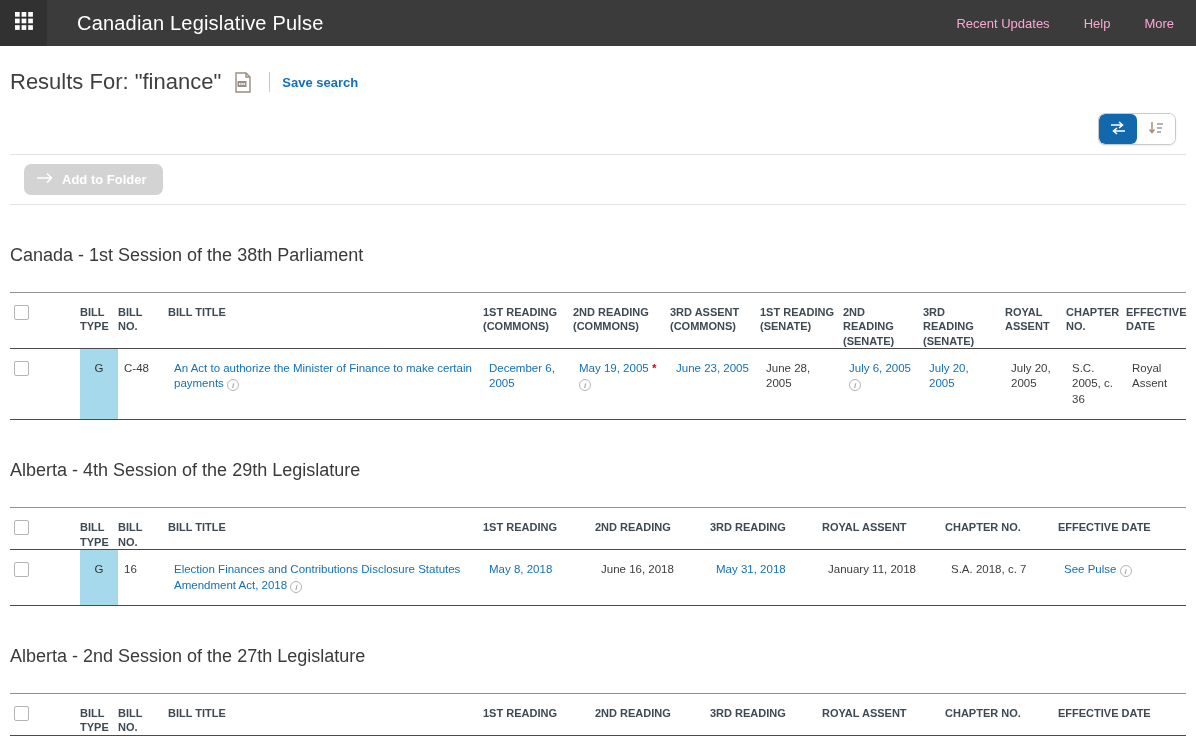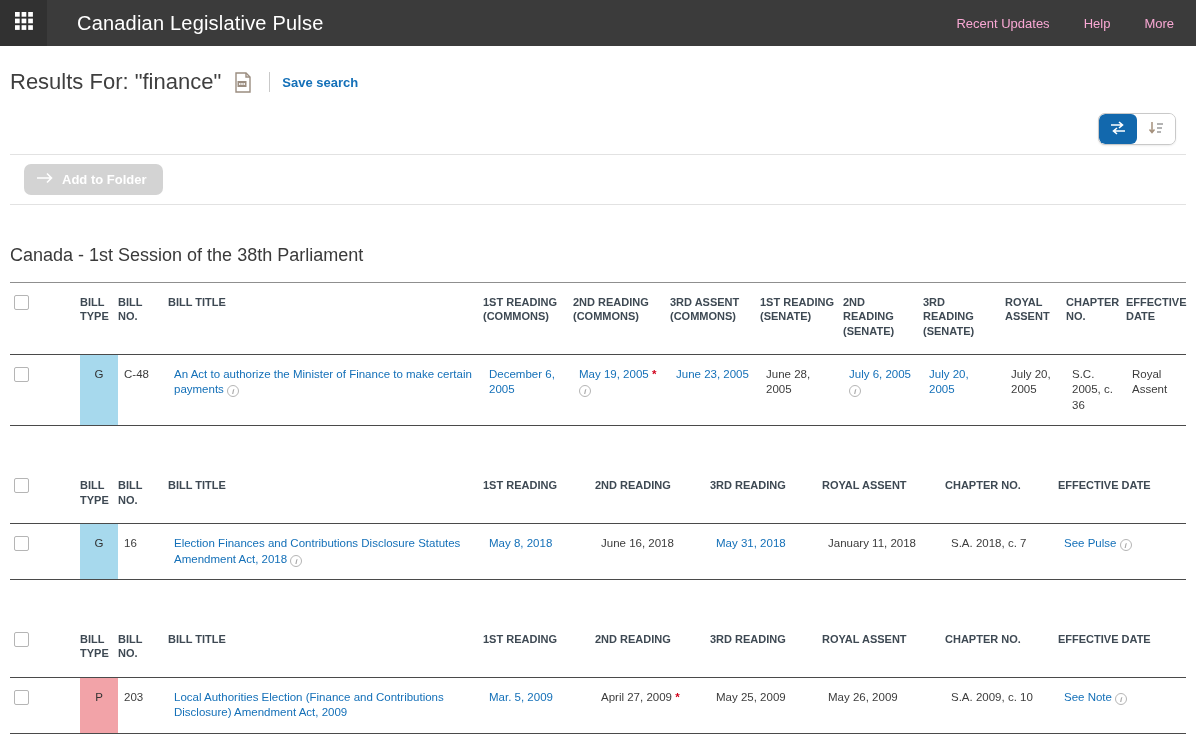--- a/index.html
+++ b/index.html
@@ -28,24 +28,24 @@
   .toggle-btn { width:38px; height:30px; display:flex; align-items:center; justify-content:center; cursor:pointer; background:#fff; border:none; }
   .toggle-btn.active { background:#1268ad; border-radius:6px; }
 
   .toolbar { margin-top:9px; border-top:1px solid #e2e2e2; border-bottom:1px solid #e2e2e2; padding:9px 14px; }
   .add-folder-btn { background:#d3d3d3; color:#fff; border:none; border-radius:7px; font-size:13px; font-weight:700;
     padding:8px 16px 8px 12px; display:inline-flex; align-items:center; gap:8px; cursor:default;
     font-family:"Liberation Sans","DejaVu Sans",sans-serif; }
 
   
   .result-section { margin-top:40px; }
-  .section-title { font-size:18px; font-weight:400; color:#3a3a3a; padding-bottom:16px; border-bottom:1px solid #8f8f8f; }
+  .section-title { font-size:18px; font-weight:400; color:#3a3a3a; padding-bottom:26px; border-bottom:1px solid #8f8f8f; }
   .bills-table { width:1176px; border-collapse:collapse; table-layout:fixed; }
   .bills-table thead th { text-align:left; font-size:11px; font-weight:700; color:#3e4953; line-height:1.3;
-    padding:12px 8px 16px 0; vertical-align:top; border-bottom:1px solid #4a4a4a; }
+    padding:12px 8px 0 0; vertical-align:top; border-bottom:1px solid #4a4a4a; }
   .bills-table tbody td { font-size:11.5px; line-height:1.35; padding:12px 8px 12px 6px; vertical-align:top; }
   .bills-table tbody tr { border-bottom:1px solid #d9d9d9; }
   .bills-table tbody tr:last-child { border-bottom:1px solid #4a4a4a; }
   .check-cell { padding-left:4px !important; }
   .checkbox { display:inline-block; width:15px; height:15px; border:1px solid #b5b5b5; border-radius:2px; background:#fff; cursor:pointer; }
   .bill-type-cell { text-align:center; padding:12px 0 !important; font-size:11.5px; color:#333; }
   .cell-link { color:#1470b8; text-decoration:none; cursor:pointer; }
   .cell-text { color:#3c3c3c; }
   .asterisk { color:#d0021b; font-weight:700; }
   .info-icon { display:inline-block; width:12px; height:12px; border:1px solid #b5b5b5; border-radius:50%;
@@ -180,20 +180,21 @@
               <td class="data-cell"><a class="cell-link">July 6, 2005</a> <span class="info-icon">i</span></td>
               <td class="data-cell"><a class="cell-link">July 20, 2005</a></td>
               <td class="data-cell"><span class="cell-text">July 20, 2005</span></td>
               <td class="data-cell"><span class="cell-text">S.C. 2005, c. 36</span></td>
               <td class="data-cell"><span class="cell-text">Royal Assent</span></td>
             </tr>
           </tbody>
         </table>
       </section>
       <section class="result-section">
+        <h2 class="section-title">Alberta - 4th Session of the 29th Legislature</h2>
         <table class="bills-table">
           <colgroup>
             <col style="width: 70px;">
             <col style="width: 38px;">
             <col style="width: 50px;">
             <col style="width: 315px;">
             <col style="width: 112px;">
             <col style="width: 115px;">
             <col style="width: 112px;">
             <col style="width: 123px;">
@@ -224,20 +225,21 @@
               <td class="data-cell"><span class="cell-text">June 16, 2018</span></td>
               <td class="data-cell"><a class="cell-link">May 31, 2018</a></td>
               <td class="data-cell"><span class="cell-text">January 11, 2018</span></td>
               <td class="data-cell"><span class="cell-text">S.A. 2018, c. 7</span></td>
               <td class="data-cell"><a class="cell-link">See Pulse</a> <span class="info-icon">i</span></td>
             </tr>
           </tbody>
         </table>
       </section>
       <section class="result-section">
+        <h2 class="section-title">Alberta - 2nd Session of the 27th Legislature</h2>
         <table class="bills-table">
           <colgroup>
             <col style="width: 70px;">
             <col style="width: 38px;">
             <col style="width: 50px;">
             <col style="width: 315px;">
             <col style="width: 112px;">
             <col style="width: 115px;">
             <col style="width: 112px;">
             <col style="width: 123px;">

